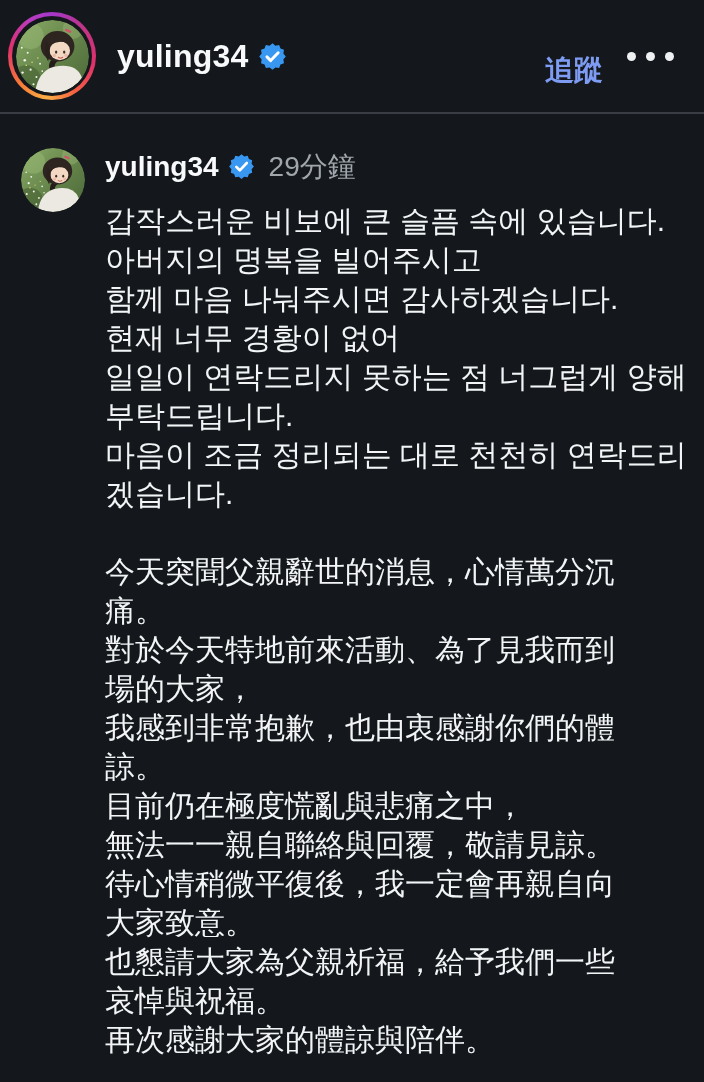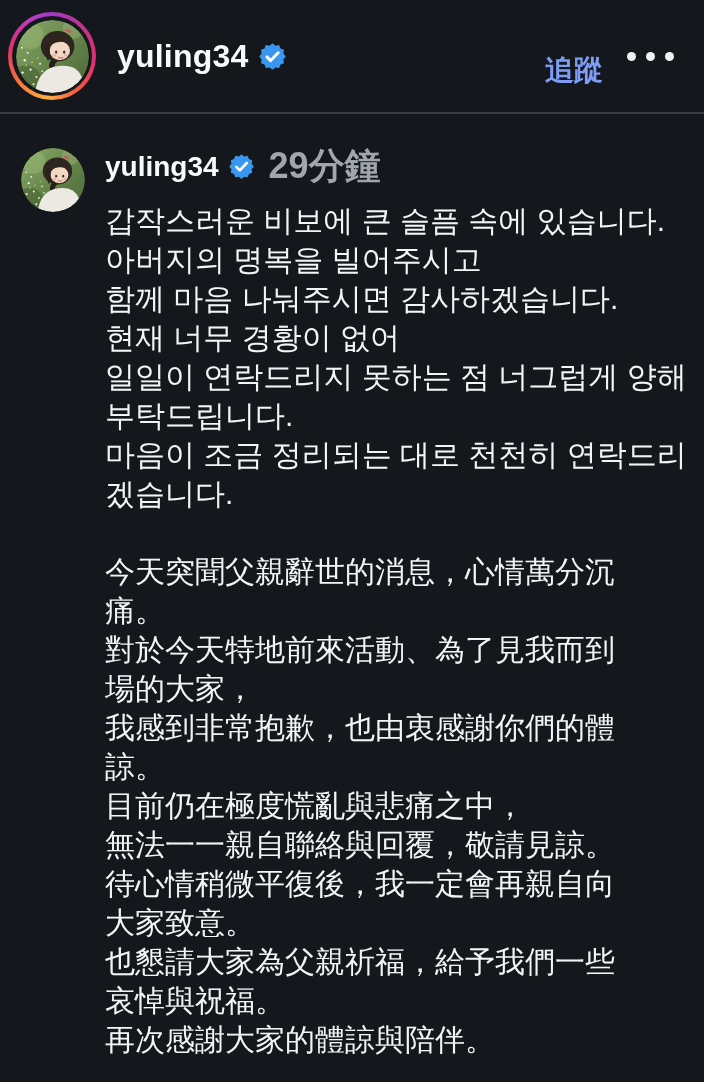--- a/index.html
+++ b/index.html
@@ -87,23 +87,23 @@
   }
   .post-header .username {
     font-size: 28px;
     font-weight: 700;
     color: #f7f9fa;
     cursor: pointer;
   }
   .post-header .badge { margin-left: 9px; }
   .timestamp {
     margin-left: 14px;
-    font-size: 36px;
+    font-size: 28px;
     color: #a0a6ac;
-    font-weight: 700;
+    font-weight: 400;
   }
   .post-body {
     margin-top: 16px;
     font-size: 30px;
     line-height: 39px;
     font-weight: 400;
     color: #f2f4f6;
     white-space: pre-line;
     word-break: break-word;
   }

